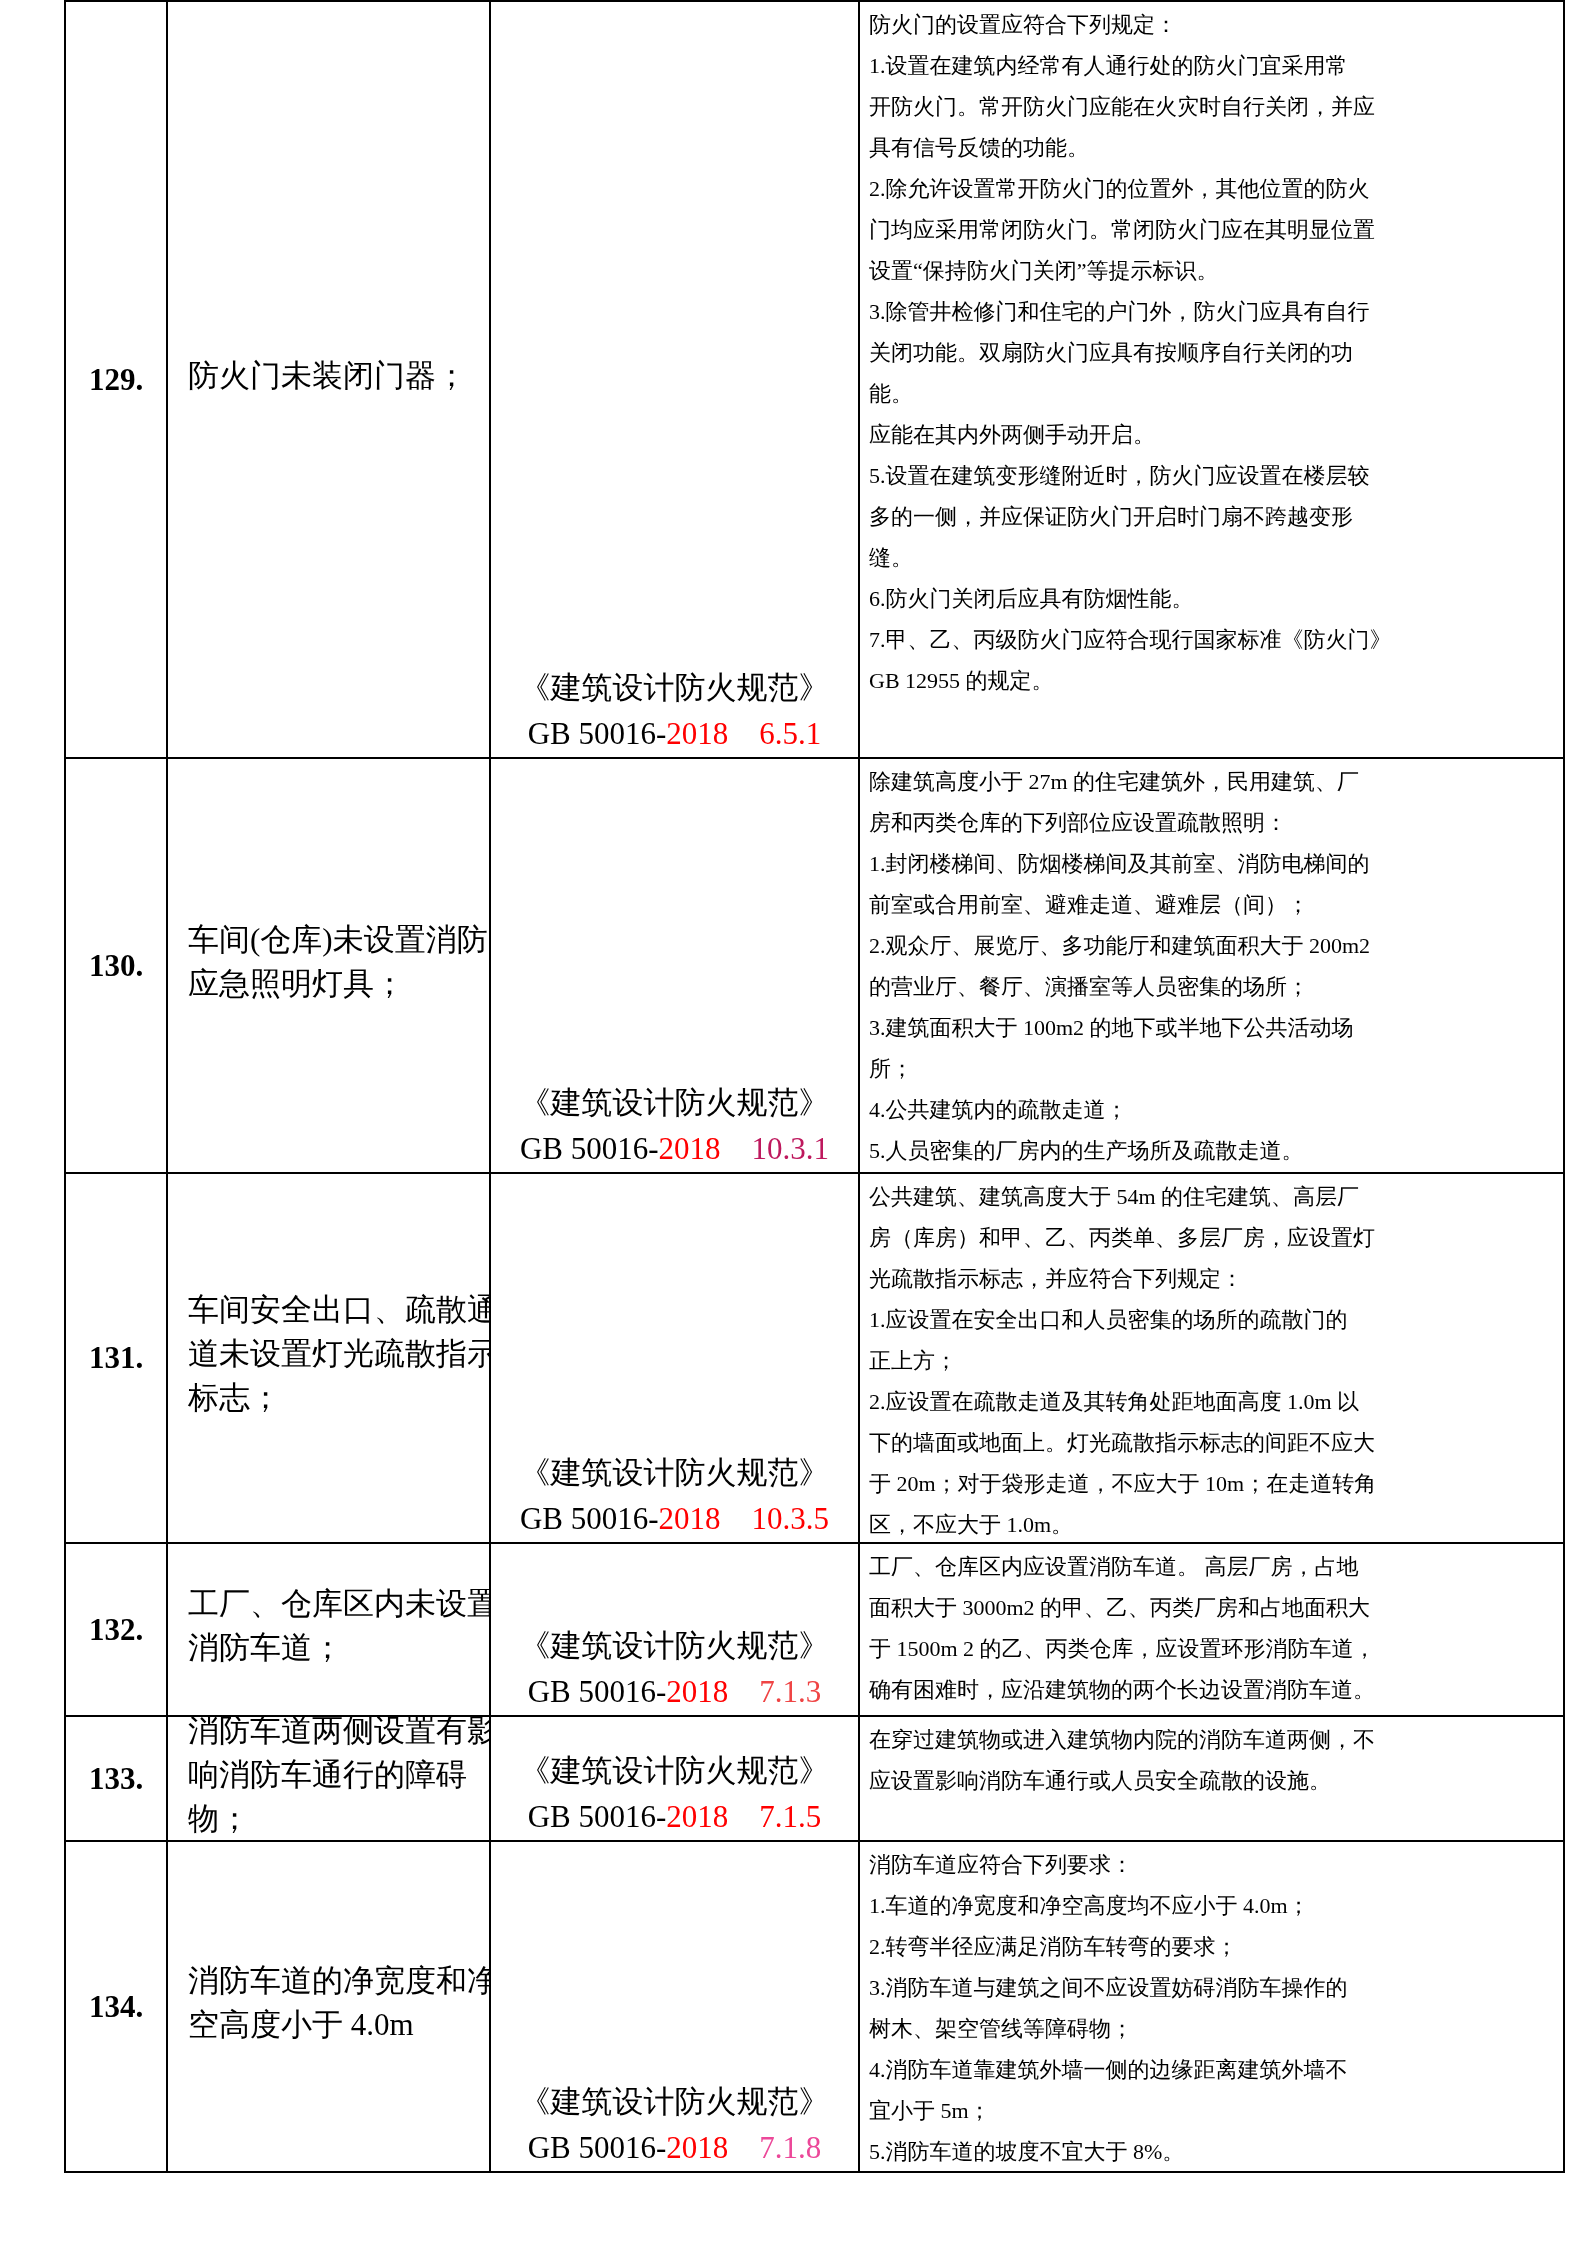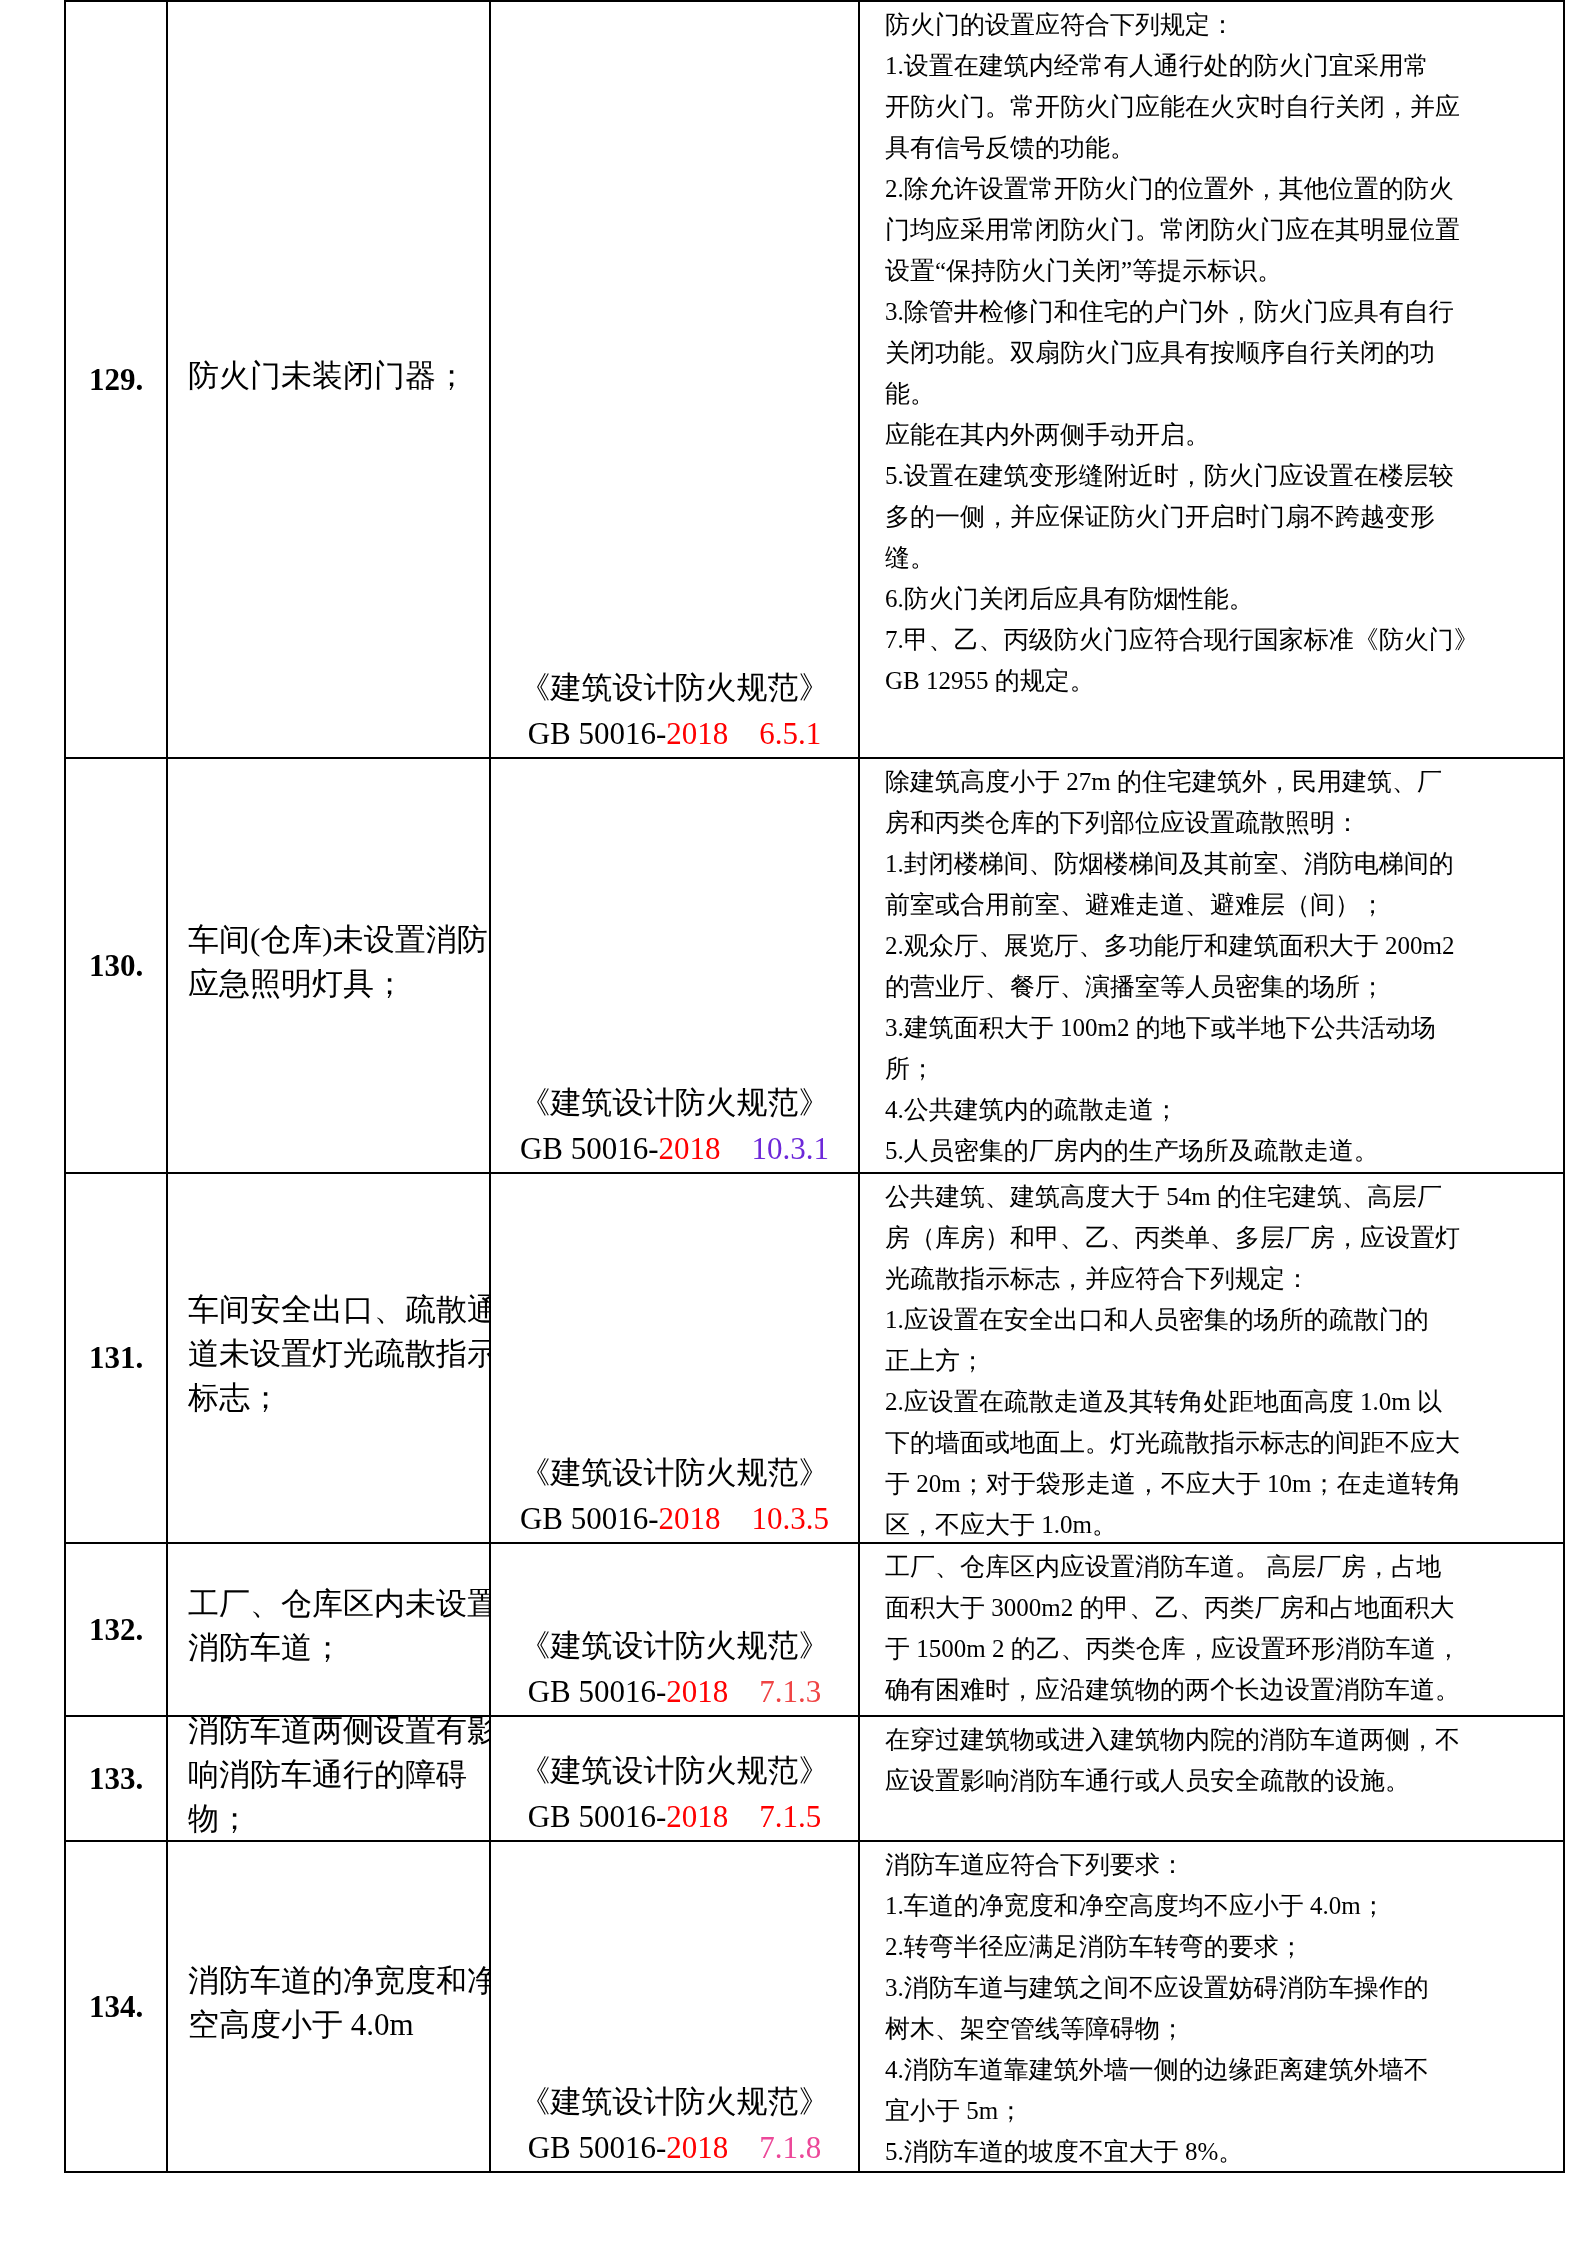--- a/index.html
+++ b/index.html
@@ -26,21 +26,21 @@
   .c-issue{
     display:flex;flex-direction:column;justify-content:center;
     padding:0 12px 8px 20px;font-size:31px;line-height:44px;
   }
   .c-cite{
     display:flex;flex-direction:column;justify-content:flex-end;
     text-align:center;font-size:31px;line-height:46px;
   }
   .cite-code{white-space:nowrap;}
   .c-detail{
-    padding:2px 6px 0 25px;font-size:25px;line-height:41px;
+    padding:2px 6px 0 9px;font-size:22px;line-height:41px;
   }
   .ln{white-space:nowrap;}
   .red{color:#ff0000;}
   .sec{margin-left:1em;}
 </style>
 </head>
 <body>
 
 <div class="tbl">
 
@@ -85,21 +85,21 @@
         <span>130.</span>
       </div>
     <div class="cell c-issue">
       <div>
           <div class="ln">车间(仓库)未设置消防</div>
           <div class="ln">应急照明灯具；</div>
         </div>
     </div>
     <div class="cell c-cite">
       <div class="cite-title">《建筑设计防火规范》</div>
-      <div class="cite-code"><span>GB 50016-</span><span class="red" style="color: rgb(255, 0, 0);">2018</span><span class="red sec" style="color: #6d28d9;">10.3.1</span></div>
+      <div class="cite-code"><span>GB 50016-</span><span class="red" style="color: rgb(255, 0, 0);">2018</span><span class="red sec" style="color: #be185d;">10.3.1</span></div>
     </div>
     <div class="cell c-detail">
       <div>
           <div class="ln">除建筑高度小于 27m 的住宅建筑外，民用建筑、厂</div>
           <div class="ln">房和丙类仓库的下列部位应设置疏散照明：</div>
           <div class="ln">1.封闭楼梯间、防烟楼梯间及其前室、消防电梯间的</div>
           <div class="ln">前室或合用前室、避难走道、避难层（间）；</div>
           <div class="ln">2.观众厅、展览厅、多功能厅和建筑面积大于 200m2</div>
           <div class="ln">的营业厅、餐厅、演播室等人员密集的场所；</div>
           <div class="ln">3.建筑面积大于 100m2 的地下或半地下公共活动场</div>

